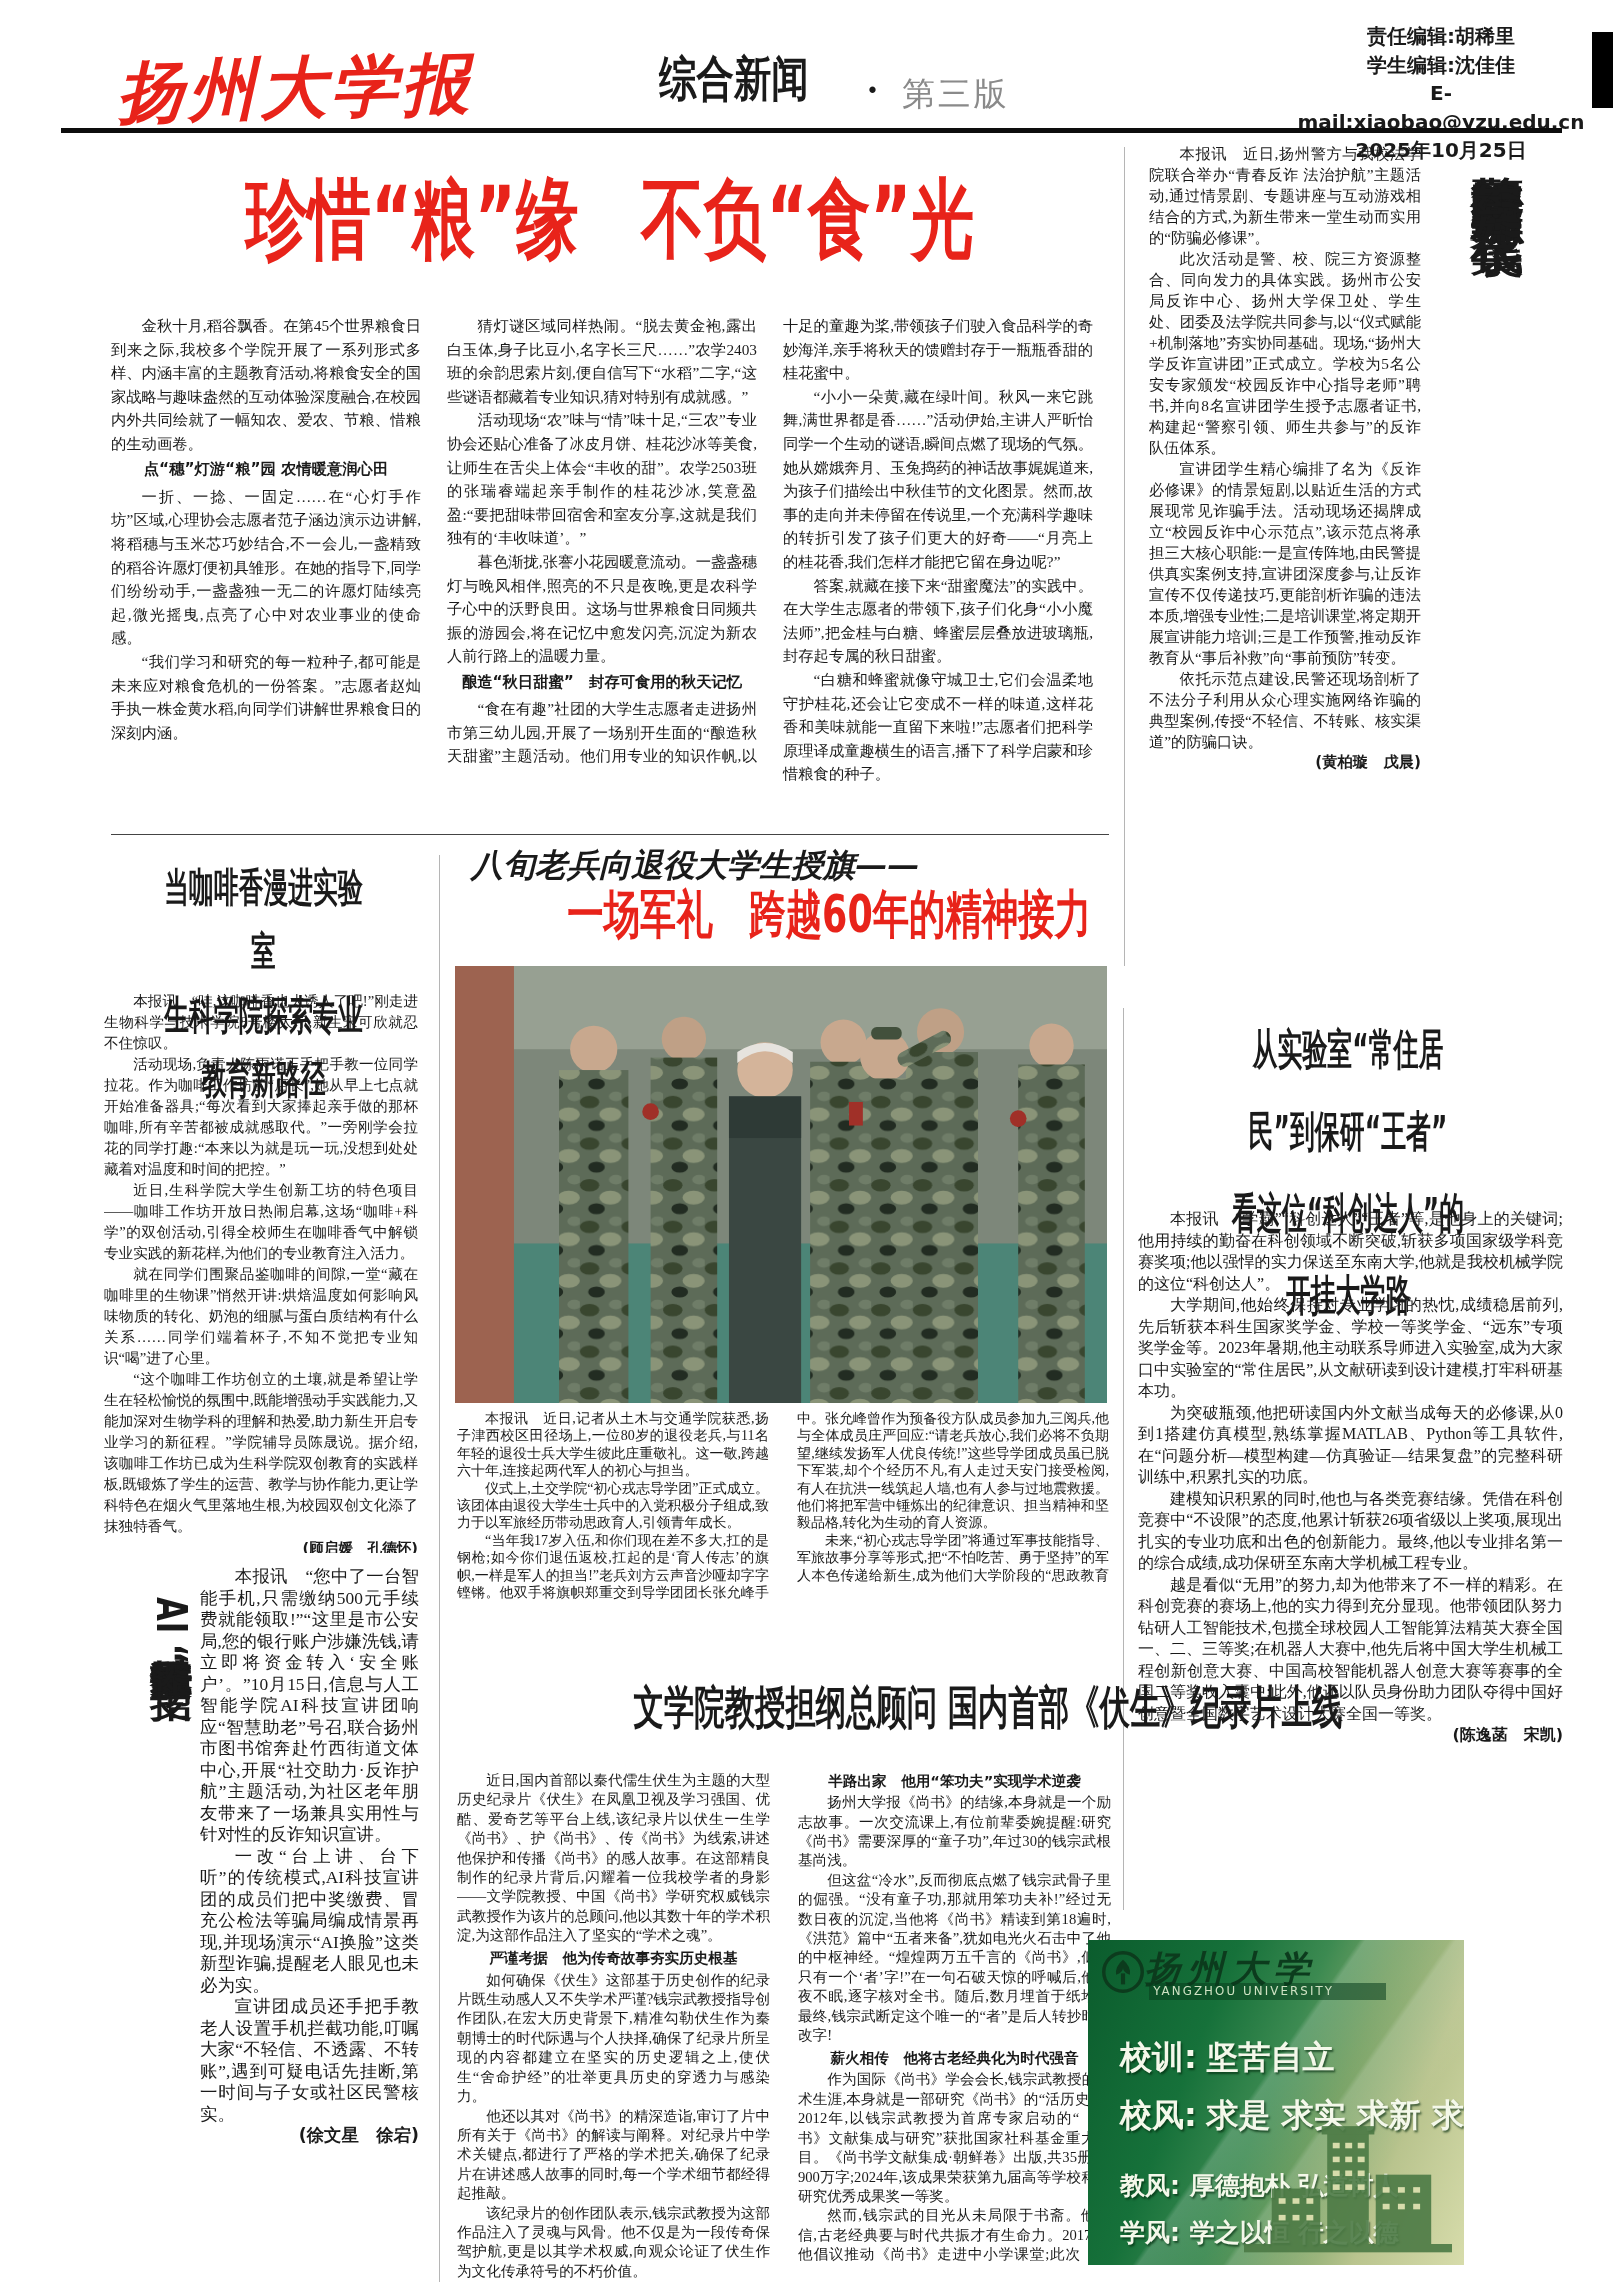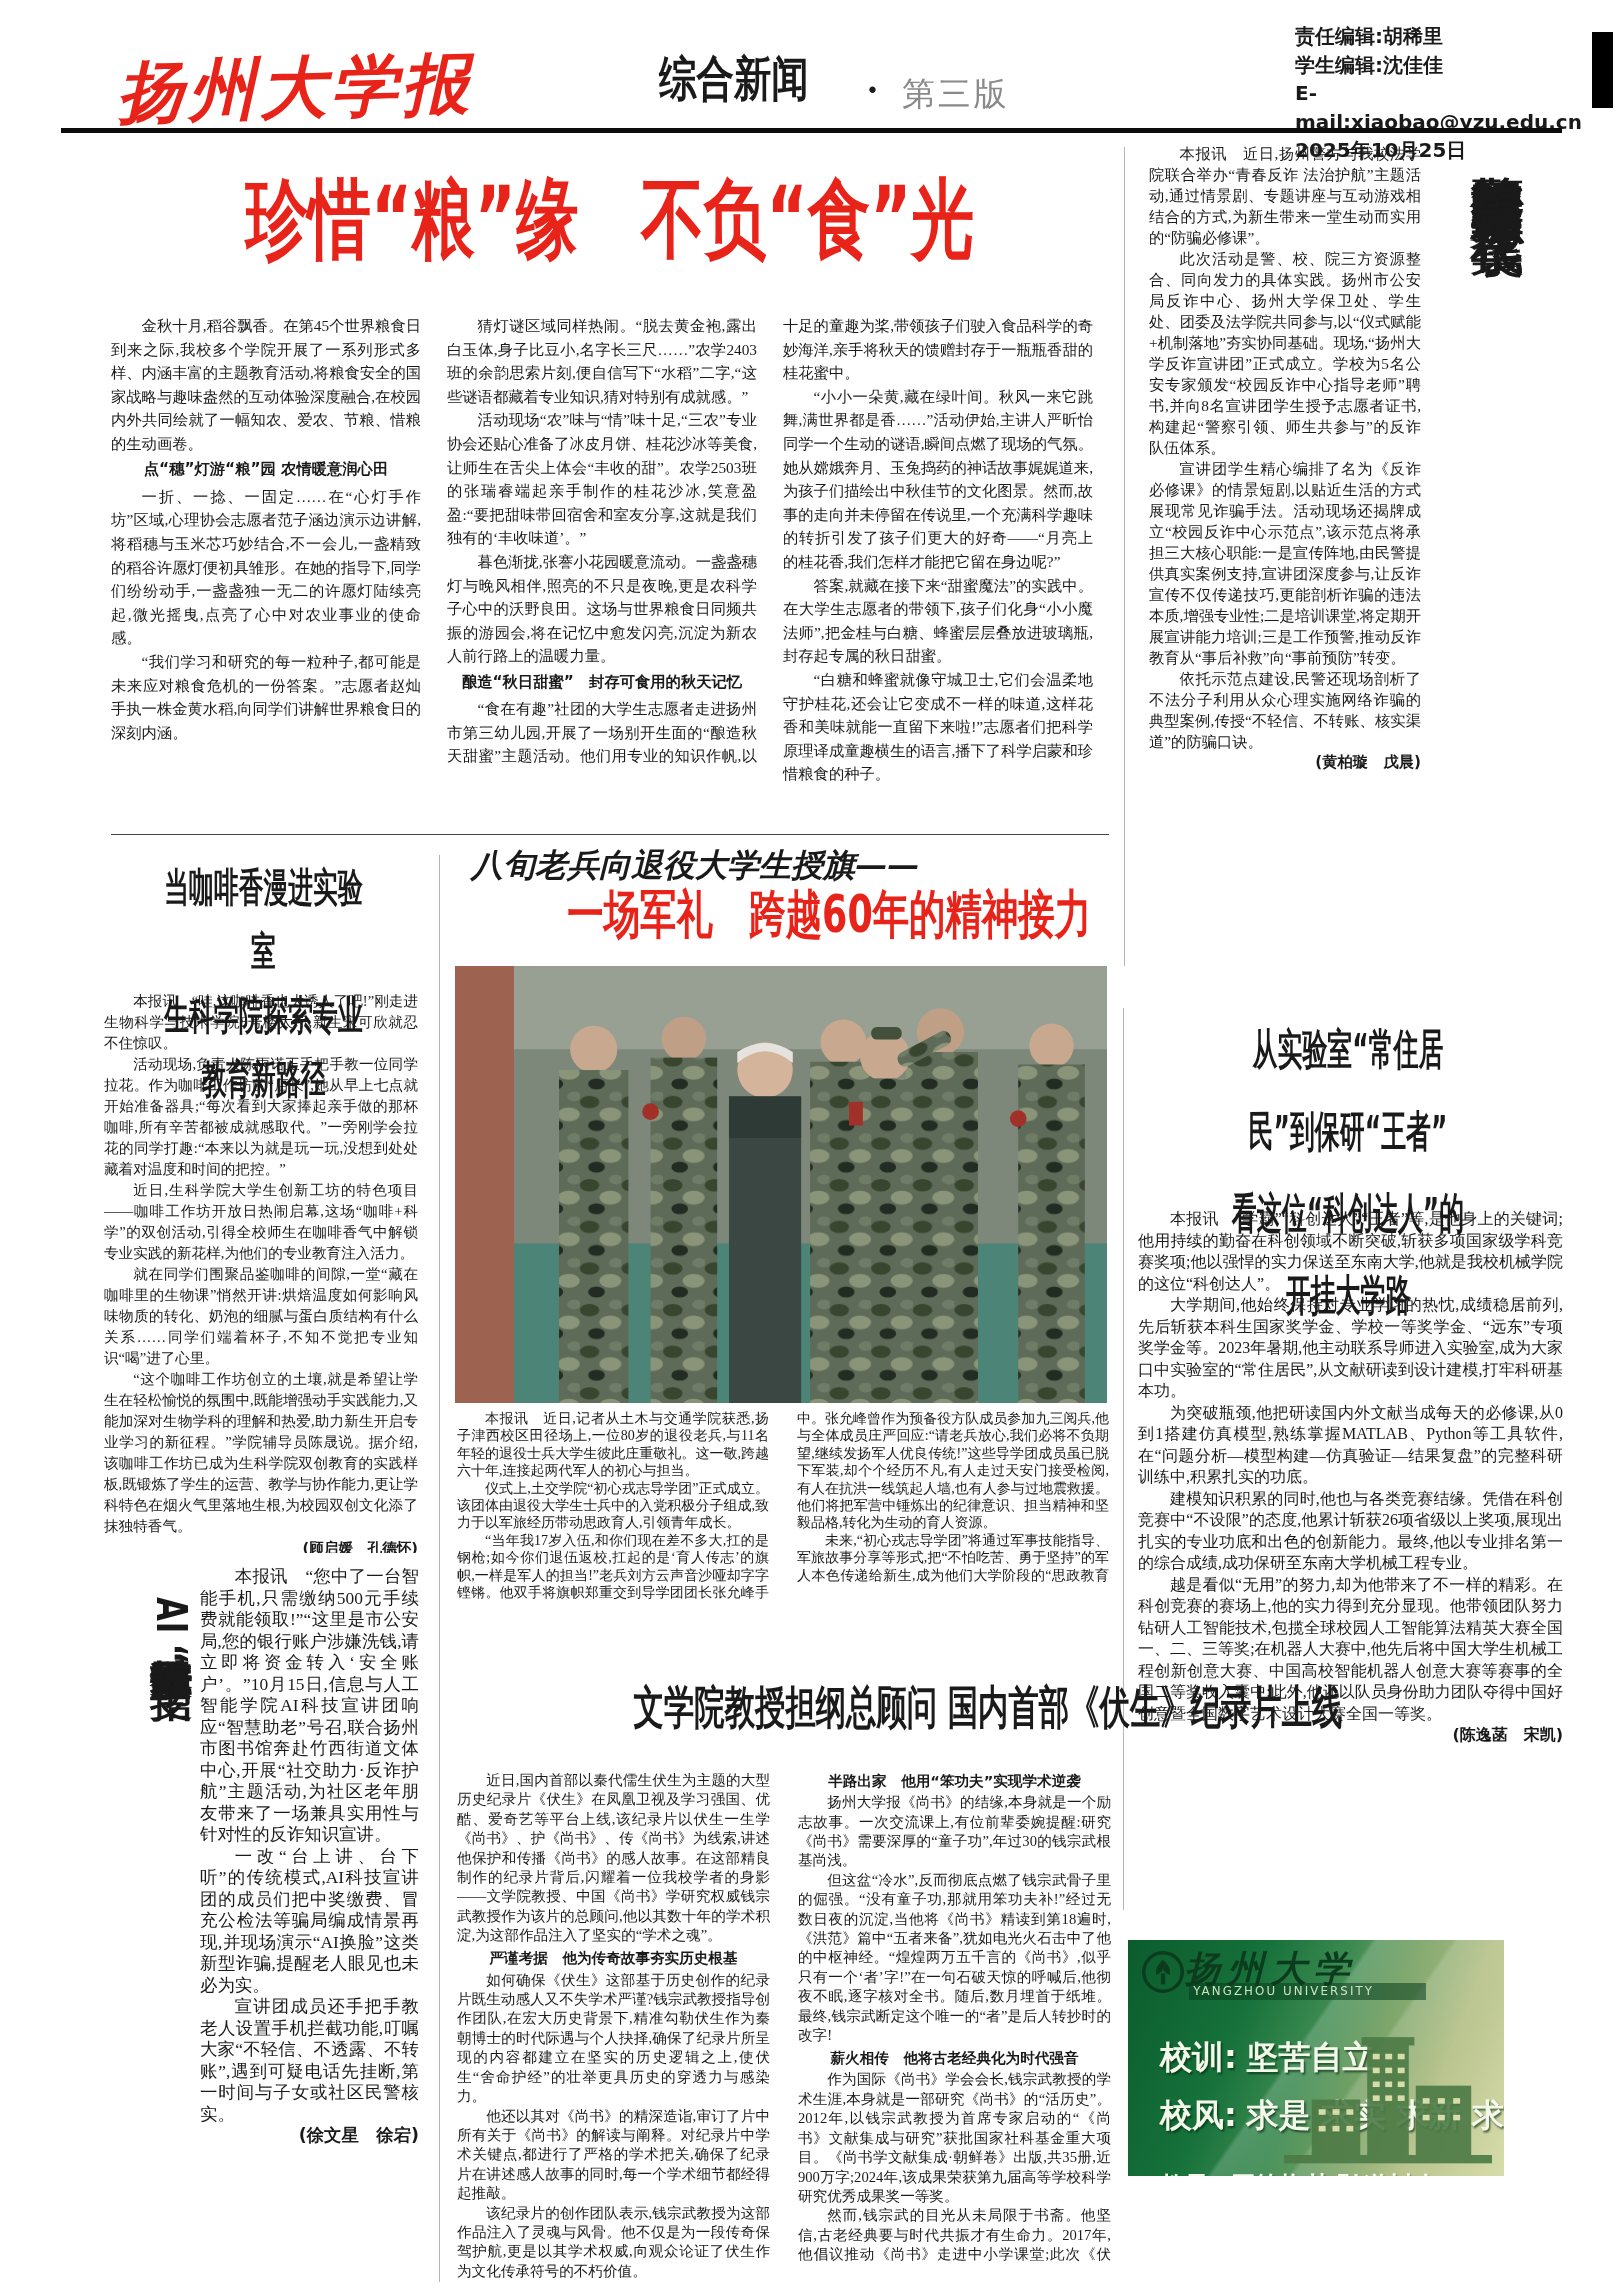--- a/index.html
+++ b/index.html
@@ -9,21 +9,21 @@
 
   
   .masthead{left:117px;top:43px;font-family:"DejaVu Serif",serif;font-style:italic;font-weight:bold;
             font-size:67px;color:#e8231a;letter-spacing:4.2px;transform:rotate(-1.5deg);white-space:nowrap;}
   .section-title{left:659px;top:47px;font-family:"DejaVu Sans",sans-serif;font-weight:900;font-size:48px;
             white-space:nowrap;}
   .section-title .cx{display:inline-block;transform:scaleX(.78);transform-origin:left center;}
   .section-dot{left:866px;top:67px;font-size:39px;font-weight:bold;}
   .page-no{left:902px;top:72px;font-family:"DejaVu Sans",sans-serif;font-size:33px;color:#8a8a8a;letter-spacing:2.8px;text-align:right;}
   .editor-info{left:1295px;top:22px;width:292px;font-family:"DejaVu Sans",sans-serif;font-weight:700;
-            font-size:20px;line-height:28.5px;}
+            font-size:20px;line-height:28.5px;text-align:center;}
   .header-bar{left:1592px;top:32px;width:21px;height:76px;background:#000;}
   .header-rule{left:61px;top:128px;width:1501px;height:4.9px;background:#0d0d0d;}
 
   
   .flow p{margin:0;}
   .flow .p{text-indent:2em;text-align:justify;}
   .flow .h{font-family:"DejaVu Sans",sans-serif;font-weight:bold;text-align:center;text-indent:0;margin:2.8px 0;}
   .flow .by{font-family:"DejaVu Sans",sans-serif;font-weight:bold;text-align:right;text-indent:0;}
 
   
@@ -72,21 +72,21 @@
   .kc-body{left:1138px;top:1208px;width:425px;height:702px;font-size:16px;line-height:21.5px;overflow:hidden;}
 
   
   .wx-headline{left:451px;top:1677px;width:661px;text-align:center;white-space:nowrap;
       font-family:"DejaVu Sans",sans-serif;font-weight:700;font-size:46px;}
   .wx-headline .cx{display:inline-block;transform:scaleX(.66);transform-origin:center;}
   .wx-body{left:457px;top:1771px;width:654px;height:514px;column-count:2;column-gap:28px;
       font-size:14.6px;line-height:19.4px;overflow:hidden;}
 
   
-  .motto-box{left:1128px;top:1940px;width:376px;height:236px;overflow:hidden;
+  .motto-box{left:1088px;top:1940px;width:376px;height:325px;overflow:hidden;
       background:linear-gradient(112deg,#0b5c2d 0%,#16713a 30%,#3c8a51 48%,#7aa468 62%,#b9c48e 78%,#d7dcab 100%);}
   .motto-fan{position:absolute;left:0;top:0;width:100%;height:100%;
       background:linear-gradient(125deg,rgba(255,255,255,0) 45%,rgba(255,255,255,.18) 46%,rgba(255,255,255,0) 60%,
                  rgba(255,255,255,.15) 61%,rgba(255,255,255,0) 75%);}
   .motto-head{position:absolute;left:12.5px;top:9.7px;display:flex;align-items:flex-start;}
   .motto-univ{font-family:"DejaVu Serif",serif;font-weight:bold;font-style:italic;font-size:36px;
       color:#0c3b1d;letter-spacing:7px;line-height:36px;}
   .motto-univ-en{position:absolute;left:61px;top:43px;width:229px;background:rgba(8,60,28,.55);color:#cfe2c3;
       font-family:"DejaVu Sans",sans-serif;font-size:11.8px;letter-spacing:2.1px;padding:1.4px 4.2px;}
   .motto-line{position:absolute;left:32px;white-space:nowrap;font-family:"DejaVu Sans",sans-serif;font-weight:900;

